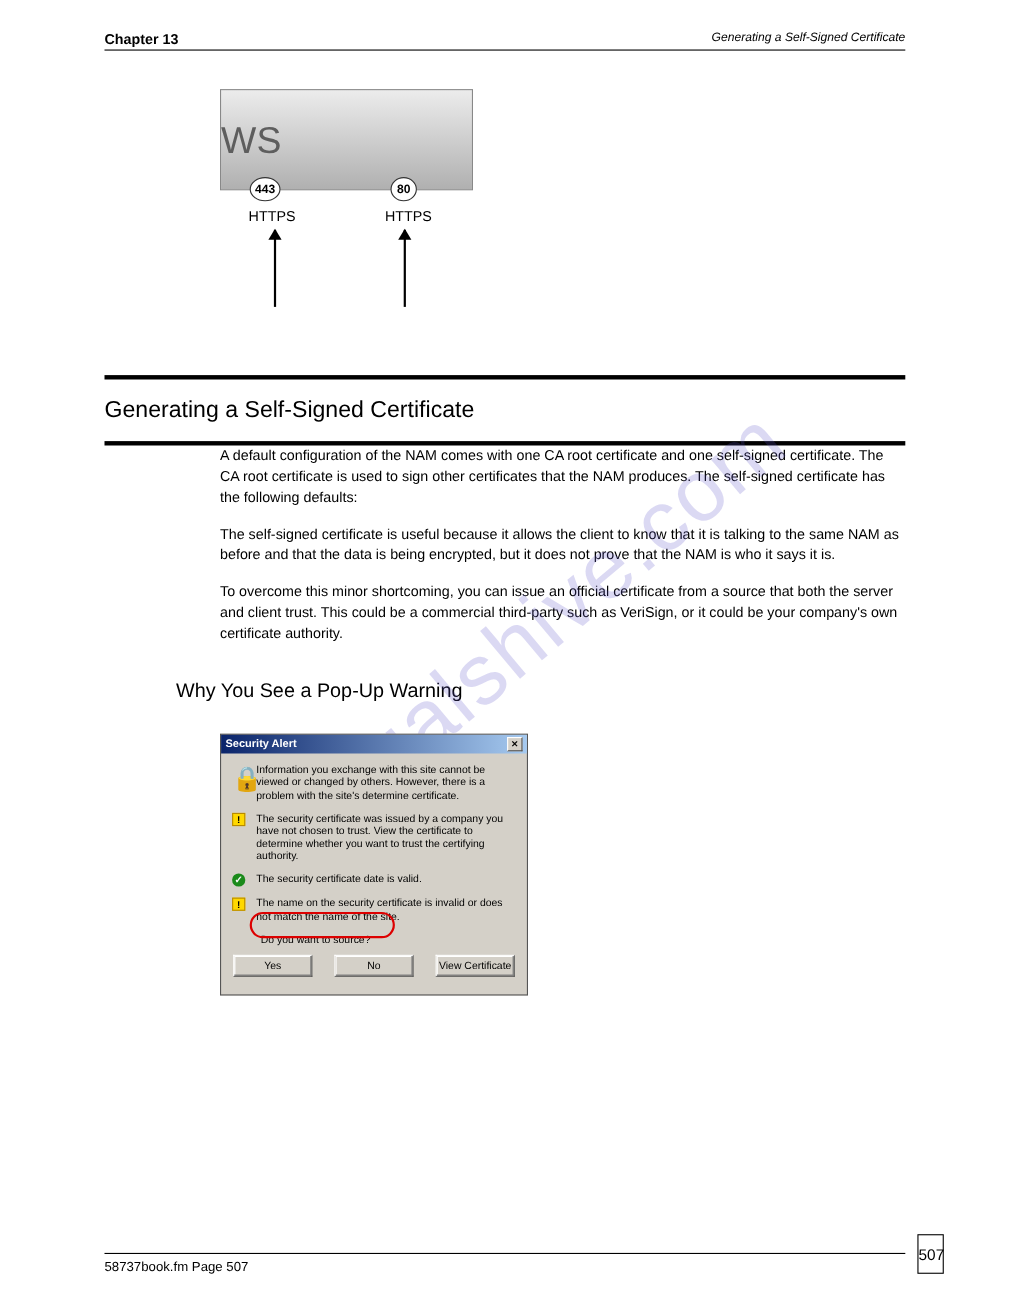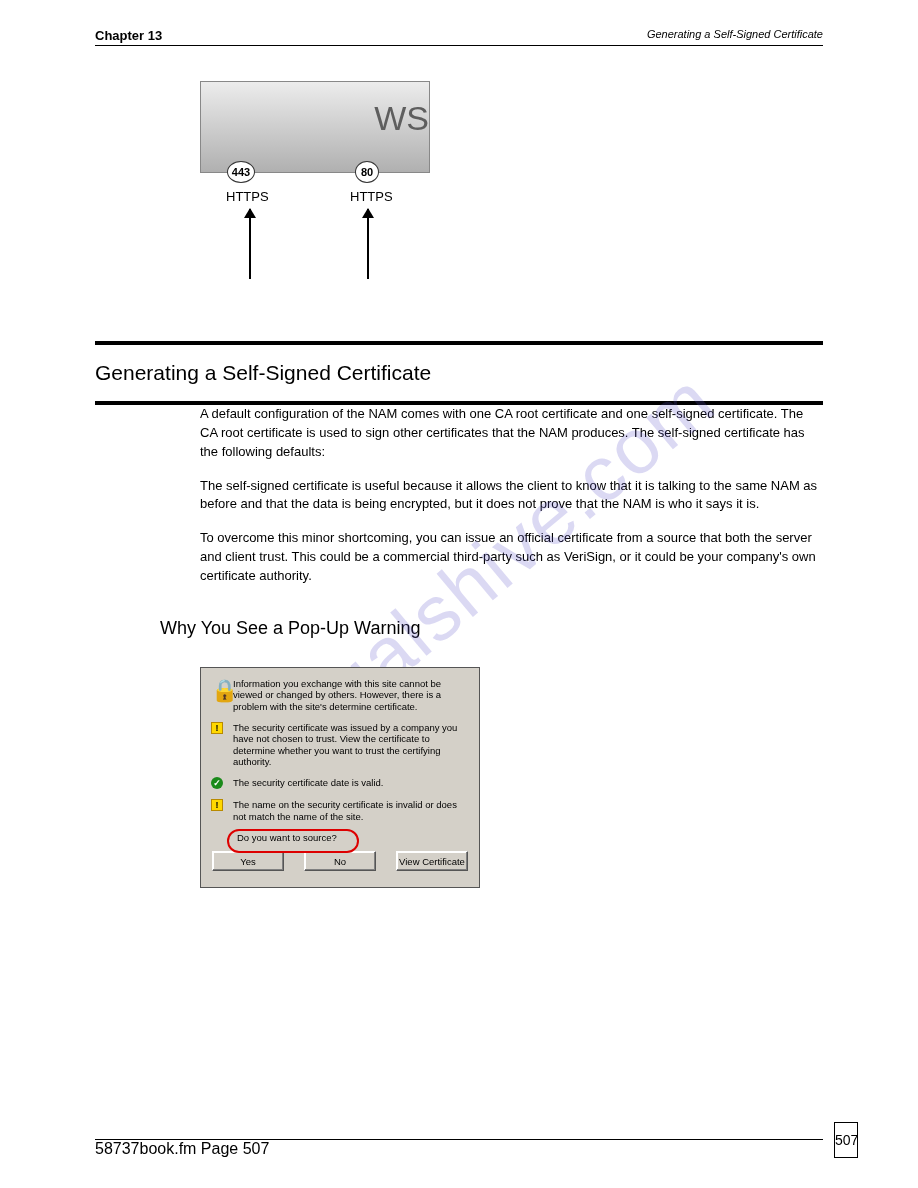--- a/index.html
+++ b/index.html
@@ -1,21 +1,21 @@
 <!DOCTYPE html>
 <html><head>
 <meta charset="utf-8">
 <style>
   * { margin: 0; padding: 0; box-sizing: border-box; }
   body { width: 918px; height: 1188px; font-family: Arial, sans-serif; font-size: 13px; background: #fff; position: relative; color: #000; }
   .page { position: relative; width: 100%; height: 100%; padding: 45px 95px 0 95px; }
   .hrule-top { border-top: 1px solid #000; margin-bottom: 35px; }
   .ws-diagram { position: relative; width: 230px; height: 220px; margin-left: 105px; }
   .ws-box { position: absolute; top: 0; left: 0; width: 230px; height: 92px; background: linear-gradient(to bottom, #ececec, #b0b0b0); border: 1px solid #888; }
-  .ws-label { font-size: 34px; font-family: Arial; color: #5e5e5e; position: absolute; top: 17px; left: 0; width: 100%; text-align: right; }
+  .ws-label { font-size: 34px; font-family: Arial; color: #5e5e5e; position: absolute; top: 27px; left: 0; width: 100%; text-align: left; }
   .port-circle { position: absolute; width: 28px; height: 22px; border-radius: 50%; background: #fff; border: 1px solid #333; font-size: 11px; font-weight: bold; text-align: center; line-height: 20px; }
   .port-443 { top: 80px; left: 27px; }
   .port-80 { top: 80px; left: 155px; width: 24px; }
   .port-lbl { position: absolute; font-size: 13px; top: 108px; }
   .lbl-https { left: 26px; }
   .lbl-http { left: 150px; }
   .arrow { position: absolute; width: 2px; height: 70px; background: #000; top: 128px; }
   .arrow::before { content: ''; position: absolute; top: -1px; left: -5px; width: 0; height: 0; border-left: 6px solid transparent; border-right: 6px solid transparent; border-bottom: 10px solid #000; }
   .arrow-l { left: 49px; }
   .arrow-r { left: 167px; }
@@ -33,21 +33,21 @@
   .dialog-row .txt { line-height: 1.2; }
   .big-icon { font-size: 22px; }
   .warn-icon { width: 12px; height: 12px; background: #ffd800; border: 1px solid #b88a00; display: inline-block; text-align:center; font-size:9px; line-height:11px; font-weight:bold; color:#000; transform: rotate(0deg);}
   .ok-icon { width: 12px; height: 12px; background: #1a8a1a; border-radius: 50%; display: inline-block; text-align:center; font-size:9px; line-height:12px; color:#fff; font-weight:bold;}
   .dialog-question { margin: 8px 0 4px 26px; font-size: 9.5px;}
   .dialog-buttons { display: flex; justify-content: center; gap: 20px; padding: 4px 0 8px 0; }
   .dialog-buttons button { width: 72px; height: 20px; font-size: 9.5px; background: #d4d0c8; border: 1px solid #fff; border-right-color:#555; border-bottom-color:#555; box-shadow: inset -1px -1px #808080, inset 1px 1px #fff;}
   .red-oval { position: absolute; width: 132px; height: 24px; border: 2px solid #d00; border-radius: 14px; }
   .footer-rule { position: absolute; bottom: 48px; left: 95px; right: 95px; border-top: 1px solid #000; }
   .page-number-box { position: absolute; bottom: 30px; right: 60px; width: 24px; height: 36px; border: 1px solid #000; text-align: center; line-height: 34px; font-size: 14px;}
-  .footer-left { position: absolute; bottom: 30px; left: 95px; font-size: 16px; }
+  .footer-left { position: absolute; bottom: 30px; left: 95px; font-size: 12px; }
   .header-right { position: absolute; top: 28px; right: 95px; font-size: 11px; font-style: italic;}
   .header-left { position: absolute; top: 28px; left: 95px; font-size: 13px; font-weight: bold;}
   .watermark { position: absolute; top: 50%; left: 50%; transform: translate(-50%, -50%) rotate(-40deg); font-size: 78px; color: rgba(90, 80, 200, 0.22); font-family: Arial; font-weight: normal; pointer-events: none; white-space: nowrap; letter-spacing: 2px;}
 </style>
 </head>
 <body>
 <div class="page">
 
 <div class="watermark">manualshive.com</div>
 
@@ -75,20 +75,24 @@
   <p>A default configuration of the NAM comes with one CA root certificate and one self-signed certificate. The CA root certificate is used to sign other certificates that the NAM produces. The self-signed certificate has the following defaults:</p>
   <p style="margin-top:15px">The self-signed certificate is useful because it allows the client to know that it is talking to the same NAM as before and that the data is being encrypted, but it does not prove that the NAM is who it says it is.</p>
   <p>To overcome this minor shortcoming, you can issue an official certificate from a source that both the server and client trust. This could be a commercial third-party such as VeriSign, or it could be your company's own certificate authority.</p>
 </div>
 
 <div class="subhead">Why You See a Pop-Up Warning</div>
 
 
 <div style="position:relative; display:inline-block;">
 <div class="dialog">
+  <div class="dialog-title">
+    <span>Security Alert</span>
+    <span class="dialog-close">✕</span>
+  </div>
   <div class="dialog-body">
     <div class="dialog-row">
       <span class="icon big-icon">🔒</span>
       <span class="txt">Information you exchange with this site cannot be viewed or changed by others. However, there is a problem with the site's determine certificate.</span>
     </div>
     <div class="dialog-row">
       <span class="icon"><span class="warn-icon">!</span></span>
       <span class="txt">The security certificate was issued by a company you have not chosen to trust. View the certificate to determine whether you want to trust the certifying authority.</span>
     </div>
     <div class="dialog-row">

